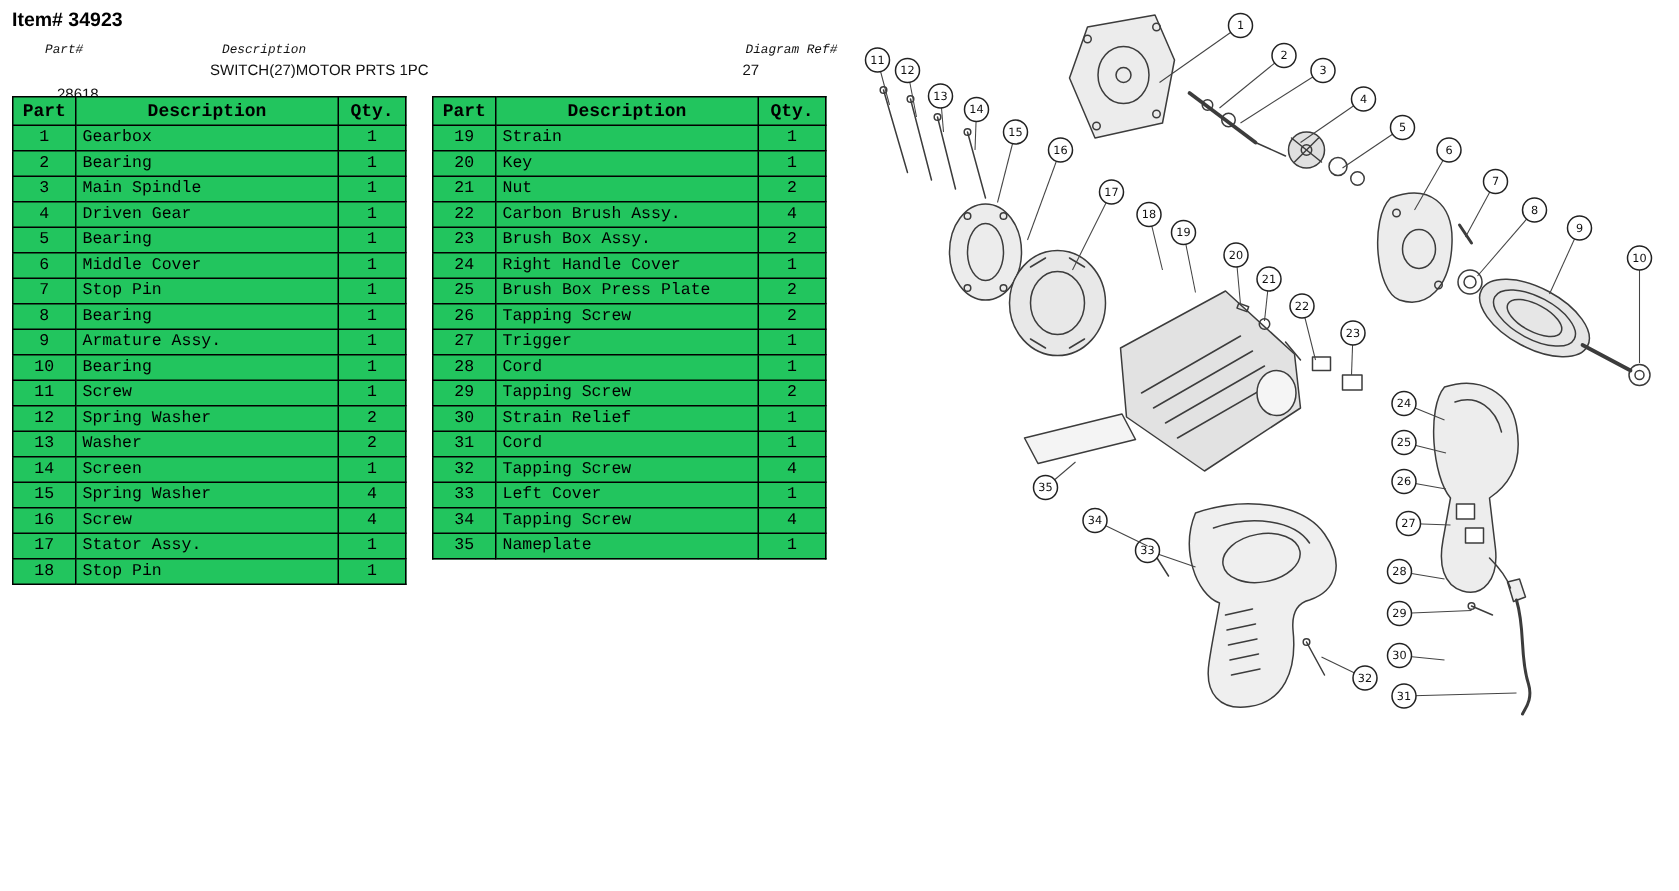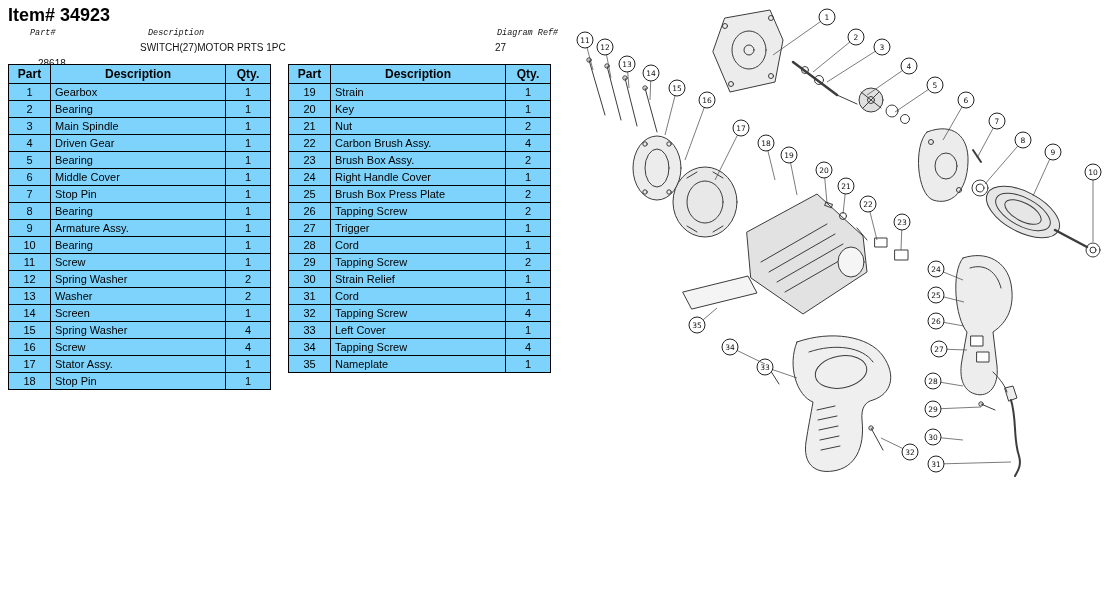--- a/index.html
+++ b/index.html
@@ -1,32 +1,32 @@
 <!DOCTYPE html>
 <html><head>
 <meta charset="utf-8">
 <style>
   html,body { margin:0; padding:0; }
   body {
     width:1119px; height:594px; position:relative; background:#ffffff;
     font-family:"Liberation Sans", sans-serif; color:#000; overflow:hidden;
   }
-  .item-title { position:absolute; left:8px; top:5px; font-size:18px; font-weight:bold; }
+  .item-title { position:absolute; left:8px; top:5px; font-size:13px; font-weight:bold; }
   .meta-label { position:absolute; font-size:8.5px; font-style:italic; color:#111;font-family:Liberation Mono, monospace; }
   .meta-value { position:absolute; font-size:10px; color:#111; }
   #part-label { left:30px; top:28px; }
   #desc-label { left:148px; top:28px; }
   #ref-label  { left:497px; top:28px; }
   #part-value { left:38px; top:58px; }
   #desc-value { left:140px; top:42px;text-align:right; }
   #ref-value  { left:495px; top:42px; }
 
   table.parts-table {
     position:absolute; top:64px; border-collapse:collapse; table-layout:fixed;
-    font-size:11px; background:#7dd3fc;
+    font-size:11px; background:#22c55e;font-family:Liberation Mono, monospace;
   }
   #table-0 { left:8px;   width:262px; }
   #table-1 { left:288px; width:262px; }
   .parts-table th, .parts-table td {
     border:1px solid #000; padding:0 4px; white-space:nowrap; overflow:hidden;
   }
   .parts-table th { height:18px; font-size:12px; font-weight:bold; text-align:center; }
   .parts-table td { height:16px; }
   .parts-table td.num  { text-align:center; }
   .parts-table td.desc { text-align:left;margin-left:18px; }

